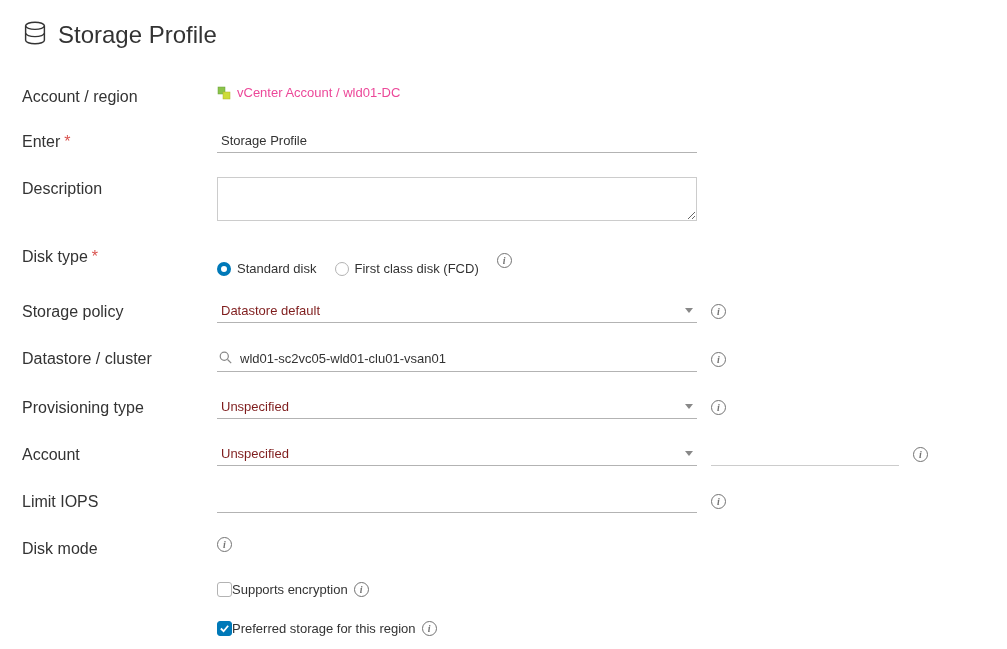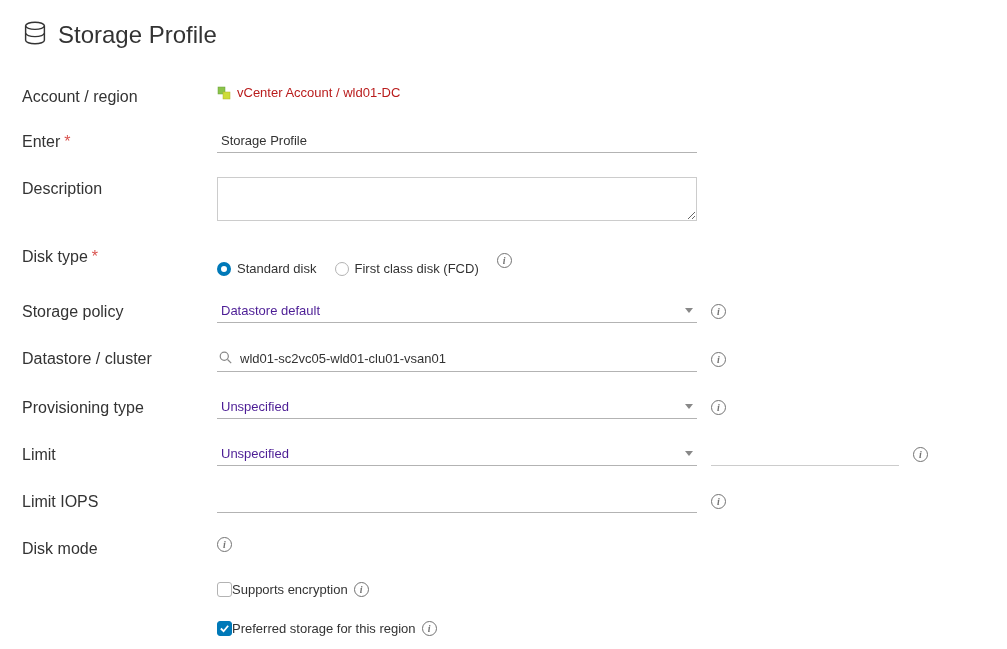--- a/index.html
+++ b/index.html
@@ -40,21 +40,21 @@
   .form-label {
     font-size: 16px;
     color: var(--label-color);
     font-weight: 500;
     padding-top: 3px;
     white-space: nowrap;
   }
   .form-label .req { color: var(--required-red); margin-left: 4px; }
   .form-field { display: flex; align-items: center; gap: 14px; }
 
-  .static-text { font-size: 13px; color: #b91c1c; display: flex; align-items: flex-end; gap: 6px; }
+  .static-text { font-size: 13px; color: #ec4899; display: flex; align-items: flex-end; gap: 6px; }
 
   .underline-input {
     border: none;
     border-bottom: 1px solid var(--border-gray);
     font-size: 13px;
     padding: 3px 4px 4px 4px;
     outline: none;
     width: 480px;
     background: transparent;
     color: #333;
@@ -74,21 +74,21 @@
 
   .select-wrap {
     position: relative;
     width: 480px;
     border-bottom: 1px solid var(--border-gray);
     display: flex;
     align-items: center;
     padding: 3px 4px 4px 4px;
     cursor: pointer;
   }
-  .select-wrap .sel-text { flex: 1; font-size: 13px; color: #4c1d95; }
+  .select-wrap .sel-text { flex: 1; font-size: 13px; color: #7f1d1d; }
   .chevron {
     width: 0; height: 0;
     border-left: 4px solid transparent;
     border-right: 4px solid transparent;
     border-top: 5px solid #888;
   }
 
   .search-wrap {
     width: 480px;
     border-bottom: 1px solid var(--border-gray);
@@ -249,21 +249,21 @@
 
     <div class="form-label">Provisioning type</div>
     <div class="form-field">
       <div class="select-wrap">
         <span class="sel-text">Unspecified</span>
         <span class="chevron"></span>
       </div>
       <span class="info-icon">i</span>
     </div>
 
-    <div class="form-label">Limit</div>
+    <div class="form-label">Account</div>
     <div class="form-field">
       <div class="select-wrap">
         <span class="sel-text">Unspecified</span>
         <span class="chevron"></span>
       </div>
       <div class="shares-extra"></div>
       <span class="info-icon">i</span>
     </div>
 
     <div class="form-label">Limit IOPS</div>

